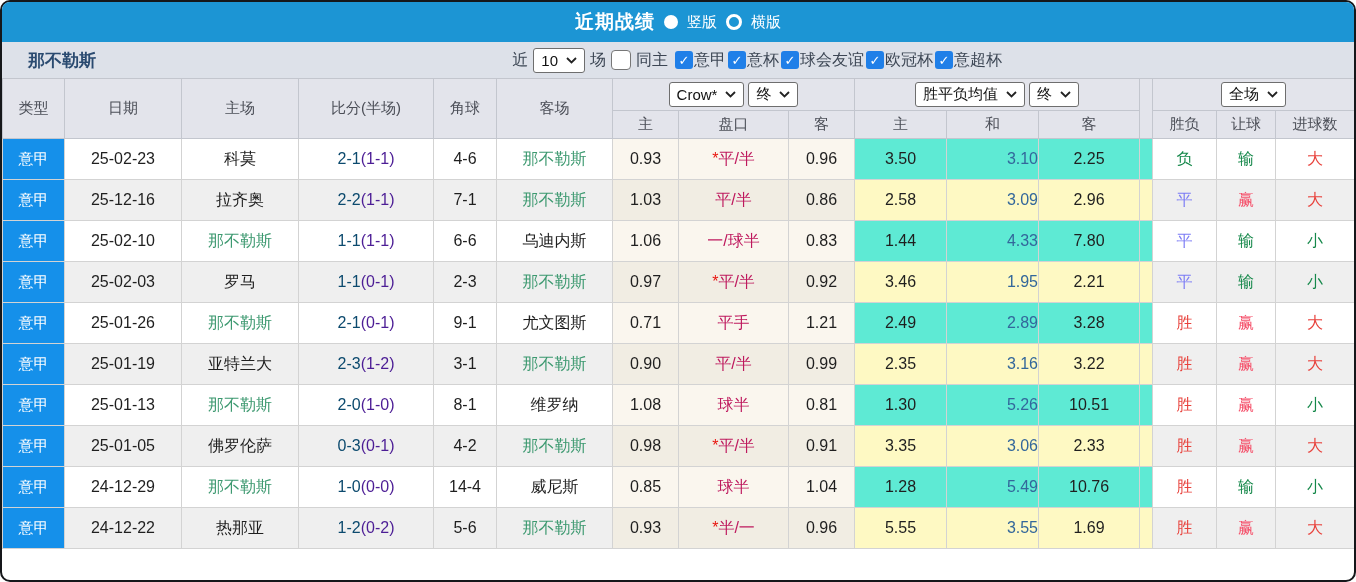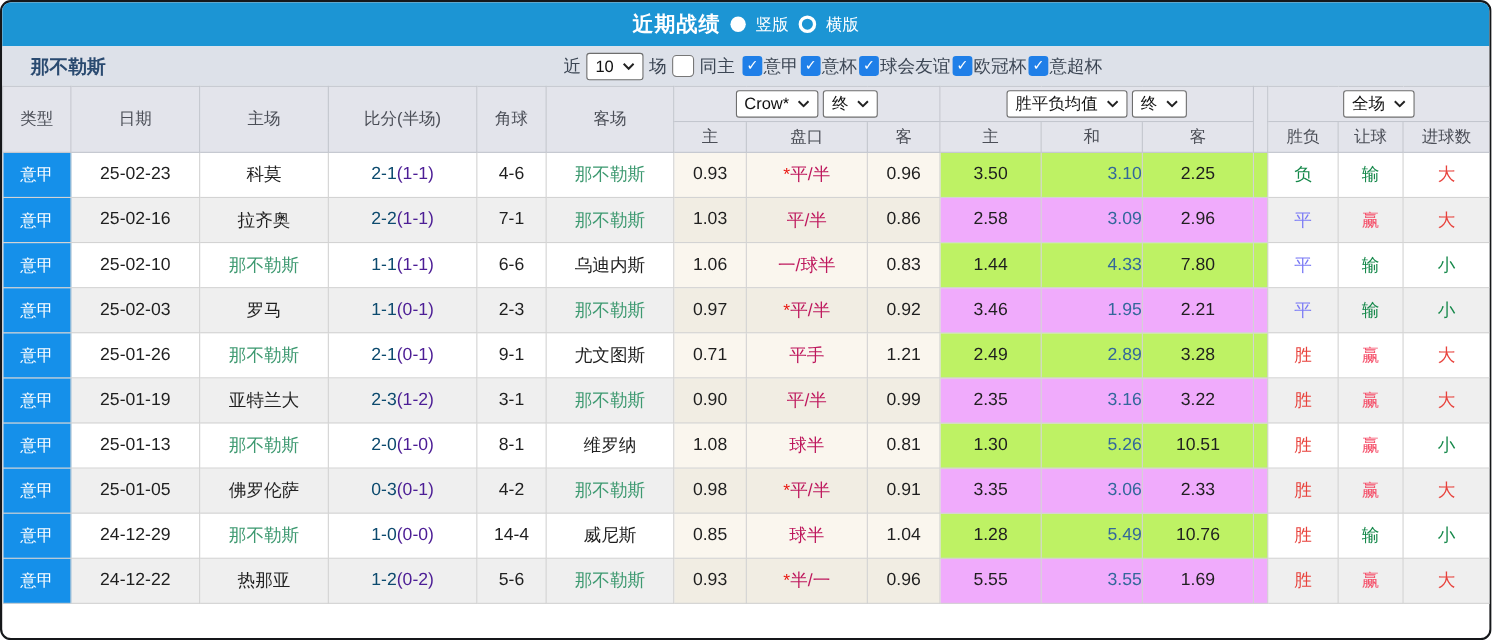--- a/index.html
+++ b/index.html
@@ -33,22 +33,22 @@
   table { border-collapse:collapse; table-layout:fixed; width:1352px; }
   thead th { background:#e3e4eb; color:#4b4e57; font-weight:normal; font-size:15px; border:1px solid #c3c6ce; }
   thead tr.selrow th { height:32px; }
   thead tr.subrow th { height:28px; }
   .selwrap { display:flex; align-items:center; justify-content:center; gap:4px; }
   tbody td { height:41px; border:1px solid #d3d3d3; text-align:center; font-size:16px; color:#1f1f1f; background:#fff; }
   tbody tr.even td { background:#efefef; }
   td.league { background:#1590ea !important; color:#fff; font-size:15px; }
   td.cream { background:#faf6ee; }
   tr.even td.cream { background:#f1ede3; }
-  td.bluebg { background:#bef264; }
-  tr.even td.bluebg { background:#f0abfc; }
+  td.bluebg { background:#5eead4; }
+  tr.even td.bluebg { background:#fef9c3; }
   td.draw { color:#33679b;text-align:right; }
   .team-green { color:#3d9970; }
   .score { color:#0c4a6e;margin-top:16px; }
   .half { color:#4c1d95; }
   .star { color:#e9150f; }
   .hcap { color:#be185d; }
   .c-red { color:#e8423c; }
   .c-pink { color:#f5506a; }
   .c-blue { color:#7b7bf5; }
   .c-green { color:#15884a; }
@@ -214,21 +214,21 @@
       <td class="bluebg">3.50</td>
       <td class="bluebg draw">3.10</td>
       <td class="bluebg">2.25</td>
       <td class="bluebg"></td>
       <td class="c-green">负</td>
       <td class="c-green">输</td>
       <td class="c-red">大</td>
     </tr>
         <tr class="even">
       <td class="league">意甲</td>
-      <td>25-02-16</td>
+      <td>25-12-16</td>
       <td>拉齐奥</td>
       <td><span class="score">2-2</span><span class="half">(1-1)</span></td>
       <td>7-1</td>
       <td class="team-green">那不勒斯</td>
       <td class="cream">1.03</td>
       <td class="cream"><span class="star"></span><span class="hcap">平/半</span></td>
       <td class="cream">0.86</td>
       <td class="bluebg">2.58</td>
       <td class="bluebg draw">3.09</td>
       <td class="bluebg">2.96</td>

